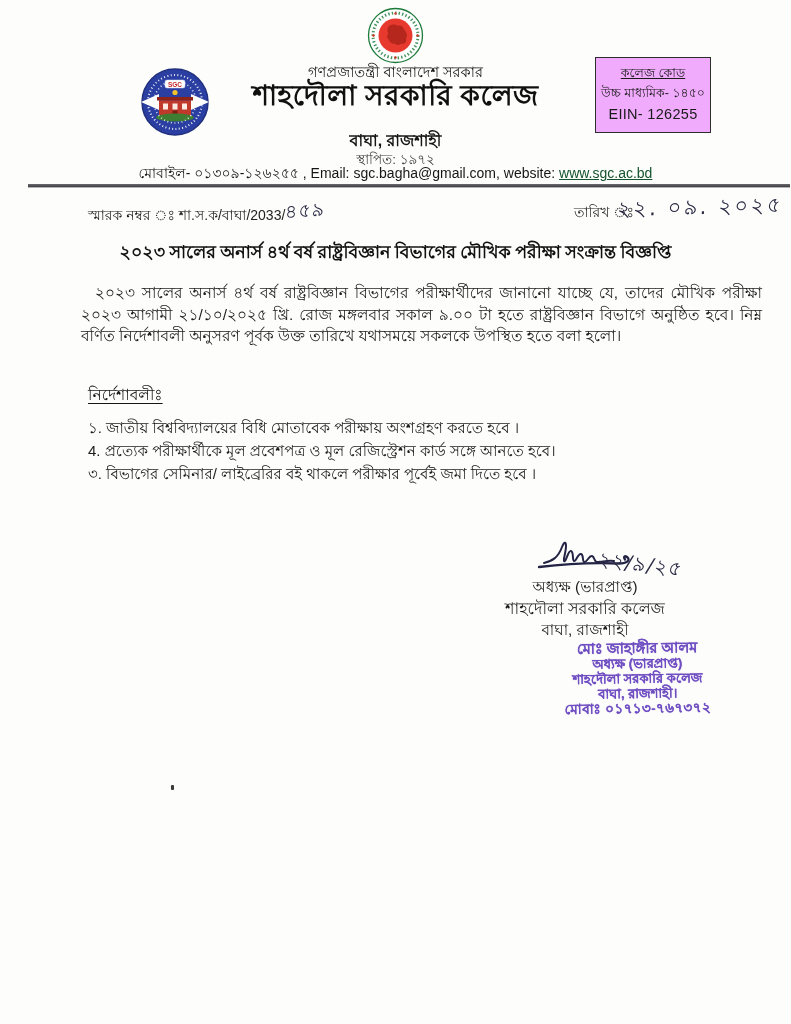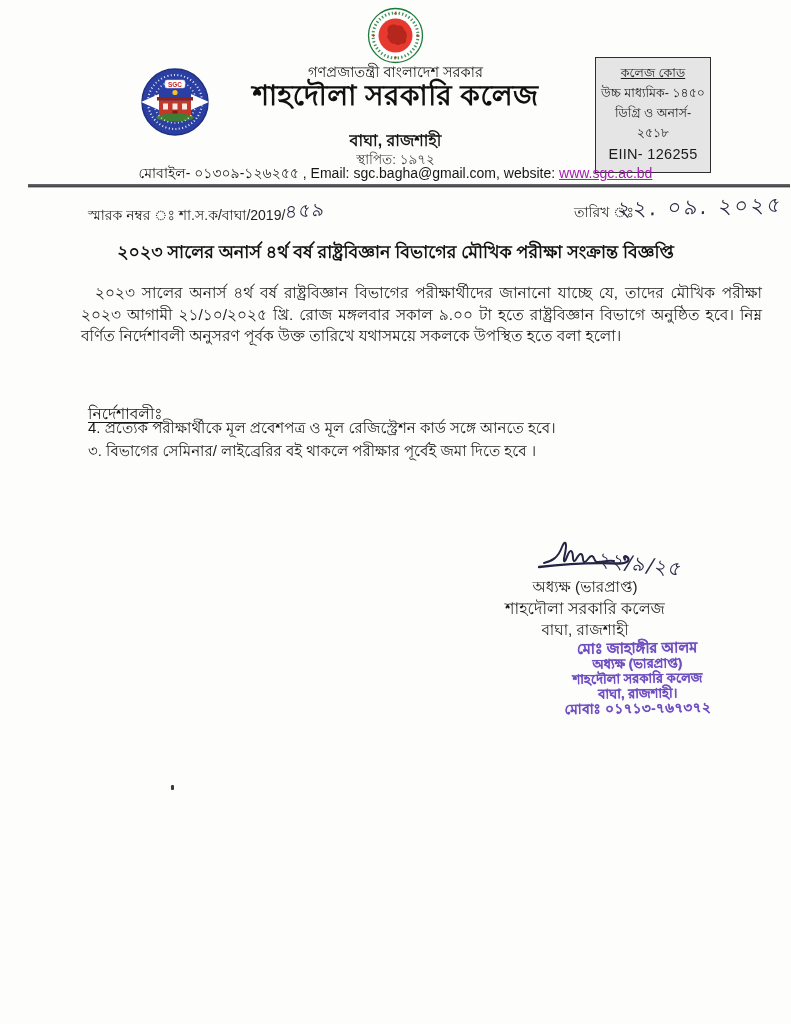--- a/index.html
+++ b/index.html
@@ -16,53 +16,53 @@
   .abs { position: absolute; }
   .ctr { left: 0; width: 791px; text-align: center; }
 
   
   .govt-line   { top: 61px;  font-size: 14.5px; color:#151515; }
   .college-bn  { top: 74px;  font-size: 28px; font-weight: bold; color:#101010; letter-spacing:.5px; }
   .college-en  { top: 106px; font-size: 18.5px; font-weight: bold; font-family:"Liberation Serif", serif; color:#141414; letter-spacing:.3px;}
   .hdr-loc     { top: 128px; font-size: 16px; font-weight: bold; color:#161616; }
   .established { top: 149px; font-size: 13.5px; color:#404040; }
   .contact     { top: 162px; font-size: 14px; color:#161616; }
-  .contact a { color: #a21caf; text-decoration: underline; }
+  .contact a { color: #14532d; text-decoration: underline; }
 
   .emblem { left: 367px; top: 7px; }
   .clg-logo { left: 140px; top: 65px; }
 
   .code-box {
     left: 595px; top: 57px; width: 116px;
     border: 1.6px solid #2e2e2e;
     padding: 5px 4px 6px 4px;
     text-align: center;
     font-size: 12.5px; line-height: 1.6; color:#1a1a1a;
-    background: #e5e5e5;
+    background: #f0abfc;
   }
   .code-box .cb-title { text-decoration: underline; }
   .code-box .cb-eiin { font-size: 14.5px; letter-spacing:.3px;text-align:center; }
 
   .rule { left: 28px; top: 184px; width: 762px; height: 4px;
           background: linear-gradient(#6a6a6e,#3f3f44); border-bottom: 1px solid #b5b5b8; }
 
   
   .memo-label { left: 88px; top: 199px; font-size: 14px; color:#1f1f1f; white-space: nowrap; }
   .hand { font-family: "DejaVu Sans", sans-serif; color: #2a2a44; }
   .memo-hand  { display:inline-block; font-size: 19px; transform: rotate(-4deg) skewX(-6deg); position: relative; top: -3px; letter-spacing:1px;}
   .date-label { left: 574px; top: 201px; font-size: 14px; color:#1f1f1f; }
   .date-hand  { left: 617px; top: 191px; font-size: 21px; letter-spacing: 2.5px; transform: rotate(-1.5deg) skewX(-5deg); }
 
   
-  .n-title { top: 239px; font-size: 17.5px; font-weight: bold; color:#111; }
+  .n-title { top: 239px; font-size: 17.5px; font-weight: bold; color:#111;font-family:Liberation Serif, serif; }
   .n-body  { left: 62px; top: 282px; width: 681px;
              font-size: 15.4px; line-height: 21.5px; text-align: justify;
              text-indent: 14px; color:#1b1b1b;margin-left:19px; }
 
-  .instr-head { left: 88px; top: 383px; font-size: 15.5px; color:#161616; text-decoration: underline; text-underline-offset:3px;margin-top:19px;}
+  .instr-head { left: 88px; top: 383px; font-size: 15.5px; color:#161616; text-decoration: underline; text-underline-offset:3px;}
   .instr-list { left: 88px; top: 416px; list-style: none; font-size: 15px; line-height: 23px; color:#1b1b1b;}
 
   
   .sig-svg  { left: 536px; top: 536px; }
   .sig-date { left: 597px; top: 549px; font-size: 20px; letter-spacing: 1px; transform: rotate(7deg) skewX(-8deg); }
   .sig-block { left: 470px; top: 576px; width: 230px; text-align: center;
                font-size: 15.2px; line-height: 21.5px; color:#1a1a1a; }
   .sig-block .sb-college { font-size: 16px; }
 
   .stamp { left: 520px; top: 641px; width: 235px; text-align: center;
@@ -109,44 +109,44 @@
   </svg>
 
   <div class="abs ctr govt-line">গণপ্রজাতন্ত্রী বাংলাদেশ সরকার</div>
   <div class="abs ctr college-bn">শাহদৌলা সরকারি কলেজ</div>
   <div class="abs ctr hdr-loc">বাঘা, রাজশাহী</div>
   <div class="abs ctr established">স্থাপিত: ১৯৭২</div>
 
   <div class="abs code-box">
     <div class="cb-title">কলেজ কোড</div>
     <div>উচ্চ মাধ্যমিক- ১৪৫০</div>
-    <div>ডিগ্রি ও অনার্স- ২৫১৮</div>
     <div class="cb-eiin">EIIN- 126255</div>
   </div>
 
   <div class="abs ctr contact">
     <span>মোবাইল- ০১৩০৯-১২৬২৫৫ ,</span>
     <span>Email: sgc.bagha@gmail.com,</span>
     <span>website:</span>
     <a href="#">www.sgc.ac.bd</a>
   </div>
 
   <div class="abs rule"></div>
 
   <div class="abs memo-label">
-    <span>স্মারক নম্বর ঃ শা.স.ক/বাঘা/2019/</span><span class="hand memo-hand">৪৫৯</span>
+    <span>স্মারক নম্বর ঃ শা.স.ক/বাঘা/2033/</span><span class="hand memo-hand">৪৫৯</span>
   </div>
   <div class="abs date-label">তারিখ ঃ</div>
   <div class="abs hand date-hand">২২. ০৯. ২০২৫</div>
 
   <div class="abs ctr n-title">২০২৩ সালের অনার্স ৪র্থ বর্ষ রাষ্ট্রবিজ্ঞান বিভাগের মৌখিক পরীক্ষা সংক্রান্ত বিজ্ঞপ্তি</div>
   <div class="abs n-body">২০২৩ সালের অনার্স ৪র্থ বর্ষ রাষ্ট্রবিজ্ঞান বিভাগের পরীক্ষার্থীদের জানানো যাচ্ছে যে, তাদের মৌখিক পরীক্ষা ২০২৩ আগামী ২১/১০/২০২৫ খ্রি. রোজ মঙ্গলবার সকাল ৯.০০ টা হতে রাষ্ট্রবিজ্ঞান বিভাগে অনুষ্ঠিত হবে। নিম্ন বর্ণিত  নির্দেশাবলী অনুসরণ পূর্বক উক্ত তারিখে যথাসময়ে সকলকে উপস্থিত হতে বলা হলো।</div>
 
   <div class="abs instr-head">নির্দেশাবলীঃ</div>
   <ul class="abs instr-list">
+    <li>১. জাতীয় বিশ্ববিদ্যালয়ের বিধি মোতাবেক পরীক্ষায় অংশগ্রহণ করতে হবে ।</li>
     <li>4. প্রত্যেক পরীক্ষার্থীকে মূল প্রবেশপত্র ও মূল রেজিস্ট্রেশন কার্ড  সঙ্গে আনতে হবে।</li>
     <li>৩. বিভাগের সেমিনার/ লাইব্রেরির বই থাকলে পরীক্ষার পূর্বেই  জমা দিতে হবে  ।</li>
   </ul>
 
   <svg class="abs sig-svg" width="120" height="42" viewBox="0 0 120 42">
     <path d="M8 27 C16 25 22 22 26 11 C28 6 30 5 30 10 C30 16 27 24 28 25 C30 27 32 14 35 15 C38 16 36 24 38 25 C40 26 42 17 45 18 C48 19 46 25 48 26 C51 27 53 19 56 20 C59 21 58 26 61 26 C66 26 72 24 78 25" fill="none" stroke="#232445" stroke-width="2" stroke-linecap="round"></path>
     <path d="M3 31 C32 27.5 58 26.5 83 27.5 C91 27.5 95 24 91 21 C89 19.5 87 20.5 89 23.5" fill="none" stroke="#232445" stroke-width="2.3" stroke-linecap="round"></path>
   </svg>
   <div class="abs hand sig-date">২২/৯/২৫</div>
 

